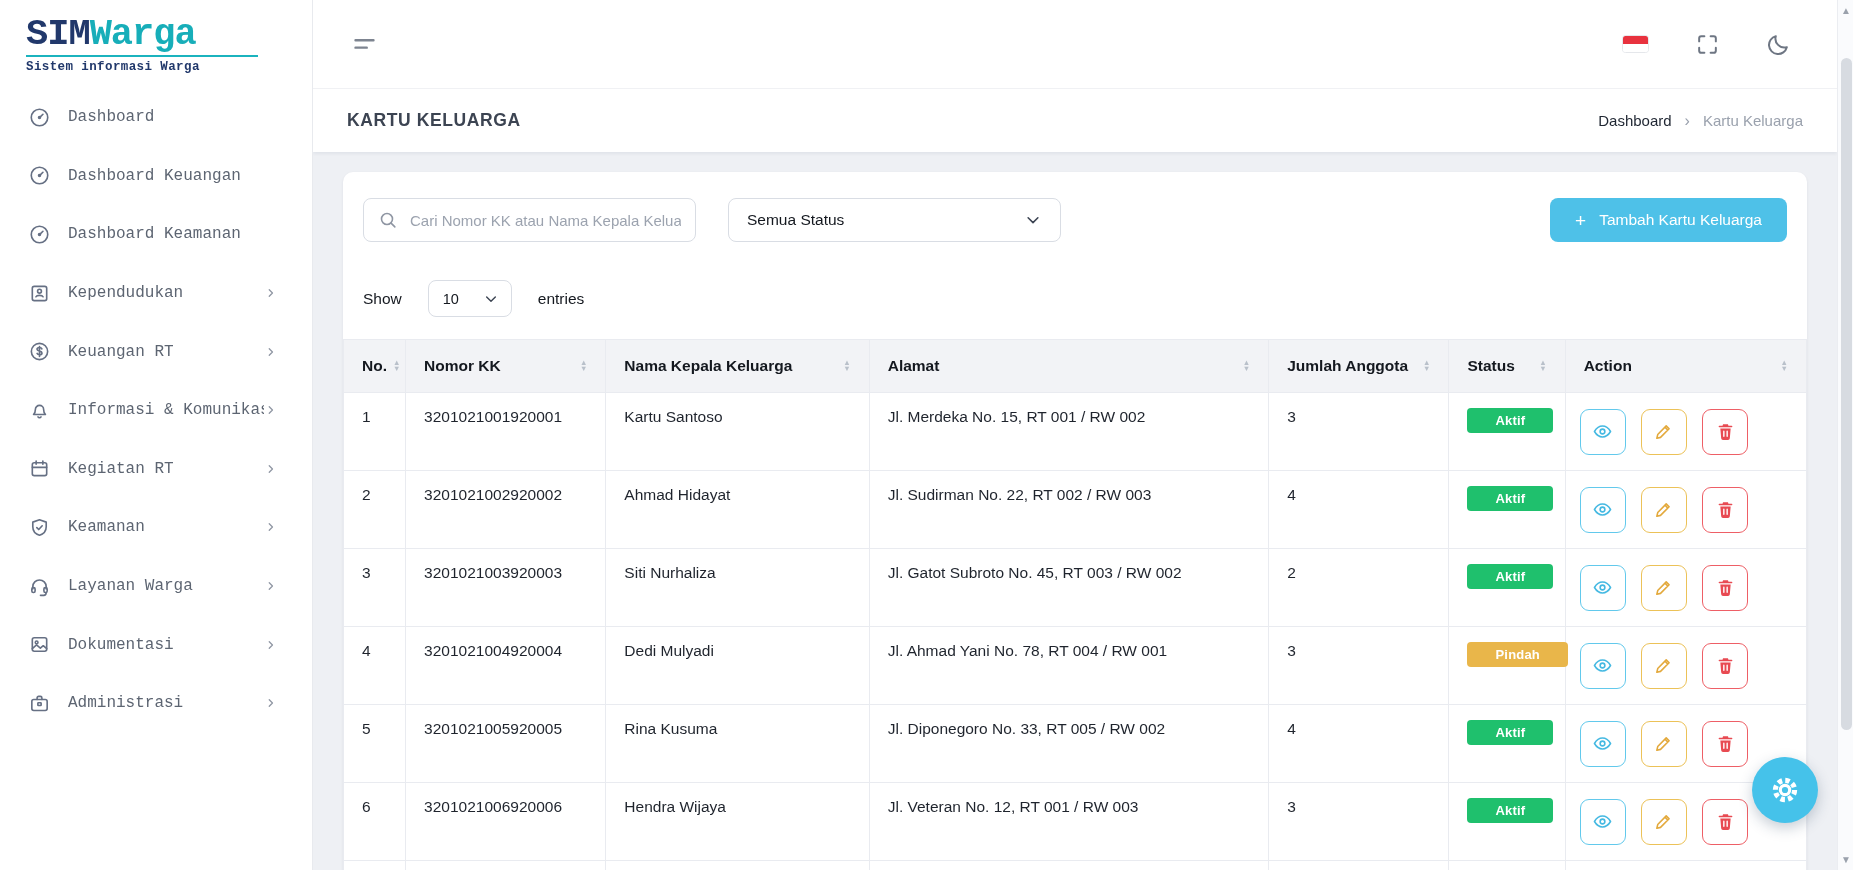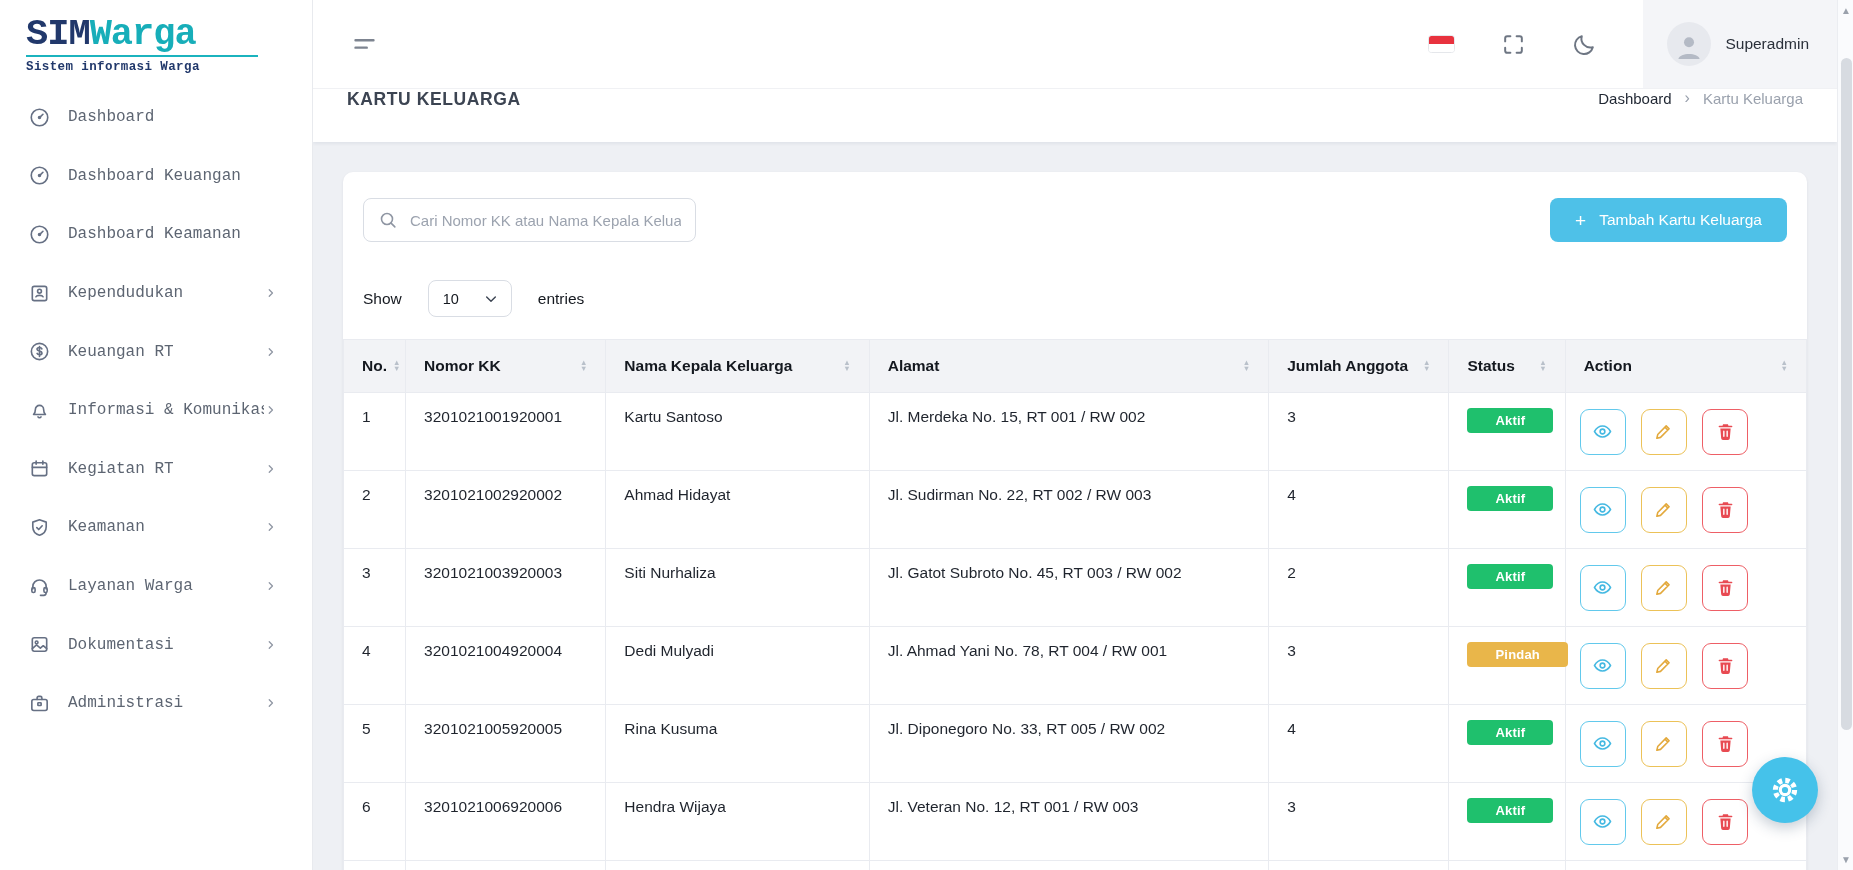--- a/index.html
+++ b/index.html
@@ -25,21 +25,21 @@
   .h-icon { width:25px; height:25px; color:#6e7683; margin-right:46px; cursor:pointer; }
   .flag { width:27px; height:18px; border-radius:3.5px; overflow:hidden; border:1px solid #e5e7eb; margin-right:46px; cursor:pointer; flex:none; }
   .flag-top { height:50%; background:#e8323e; }
   .flag-bottom { height:50%; background:#ffffff; }
   .user-box { height:100%; background:#f4f5f8; display:flex; align-items:center; padding:0 28px 0 24px; gap:14px; cursor:pointer; }
   .avatar { width:44px; height:44px; border-radius:50%; background:#e7e9ee; display:flex; align-items:center; justify-content:center; color:#b4bac5; overflow:hidden; }
   .avatar svg { width:30px; height:30px; margin-top:6px; }
   .user-name { font-size:15.5px; color:#2a303a; }
 
   
-  .titlebar { position:absolute; left:313px; top:88px; width:1524px; height:54px; background:#fff; display:flex; align-items:flex-start; padding:0 34px; box-shadow:0 2px 3px rgba(25,35,60,.06); border-top:1px solid #f0f1f4; z-index:3; }
+  .titlebar { position:absolute; left:313px; top:88px; width:1524px; height:64px; background:#fff; display:flex; align-items:center; padding:0 34px; box-shadow:0 2px 3px rgba(25,35,60,.06); border-top:1px solid #f0f1f4; z-index:3; }
   .page-title { font-weight:700; font-size:17.5px; letter-spacing:.6px; color:#3c4452; }
   .breadcrumb { margin-left:auto; display:flex; align-items:center; gap:13px; font-size:15px; }
   .bc-link { color:#1f2632; cursor:pointer; }
   .bc-sep { color:#9aa1ad; font-size:16px; }
   .bc-current { color:#9aa1ad; }
 
   
   .main { position:absolute; left:313px; top:142px; width:1524px; height:728px; }
   .card { margin:30px 30px 0; background:#fff; border-radius:10px; box-shadow:0 1px 3px rgba(20,30,60,.07); padding:26px 0 0; }
   .pad { padding:0 20px; }
@@ -264,29 +264,20 @@
     <span class="h-icon">
       <svg viewBox="0 0 24 24" fill="none" stroke="currentColor" stroke-width="1.9" stroke-linecap="round" stroke-linejoin="round" width="100%" height="100%">
           <path d="M4 9V6a2 2 0 012-2h3M15 4h3a2 2 0 012 2v3M20 15v3a2 2 0 01-2 2h-3M9 20H6a2 2 0 01-2-2v-3"></path>
         </svg>
     </span>
     <span class="h-icon">
       <svg viewBox="0 0 24 24" fill="none" stroke="currentColor" stroke-width="1.9" stroke-linecap="round" stroke-linejoin="round" width="100%" height="100%">
           <path d="M20 14.6A8.6 8.6 0 019.4 4 8.7 8.7 0 1020 14.6z"></path>
         </svg>
     </span>
-    <div class="user-box">
-      <span class="avatar">
-        <svg viewBox="0 0 24 24" width="100%" height="100%">
-            <circle cx="12" cy="8.2" r="4" fill="currentColor"></circle>
-            <path d="M3.5 21.5c1.2-5.3 15.8-5.3 17 0z" fill="currentColor"></path>
-          </svg>
-      </span>
-      <span class="user-name">Superadmin</span>
-    </div>
   </div>
 </header>
 
 <div class="titlebar">
   <div class="page-title">KARTU KELUARGA</div>
   <div class="breadcrumb">
     <span class="bc-link">Dashboard</span>
     <span class="bc-sep">›</span>
     <span class="bc-current">Kartu Keluarga</span>
   </div>
@@ -297,20 +288,28 @@
 
     <div class="filter-row pad">
       <div class="search-box">
         <span class="search-icon">
           <svg viewBox="0 0 24 24" fill="none" stroke="currentColor" stroke-width="1.9" stroke-linecap="round" width="100%" height="100%">
               <circle cx="10.8" cy="10.8" r="6.6"></circle>
               <path d="M15.7 15.7L20.2 20.2"></path>
             </svg>
         </span>
         <input class="search-input" type="text" placeholder="Cari Nomor KK atau Nama Kepala Keluarga" style="">
+      </div>
+      <div class="status-select">
+        <span>Semua Status</span>
+        <span class="dd-chev">
+          <svg viewBox="0 0 24 24" fill="none" stroke="currentColor" stroke-width="2.1" stroke-linecap="round" stroke-linejoin="round" width="100%" height="100%">
+              <path d="M5.5 9l6.5 6.5L18.5 9"></path>
+            </svg>
+        </span>
       </div>
       <button class="add-btn">
         <span class="add-plus">+</span>
         <span>Tambah Kartu Keluarga</span>
       </button>
     </div>
 
     <div class="show-row pad">
       <span>Show</span>
       <div class="entries-select">

